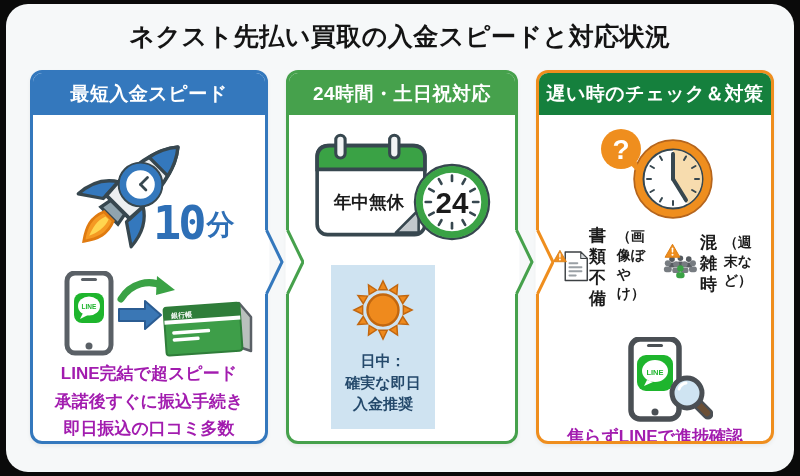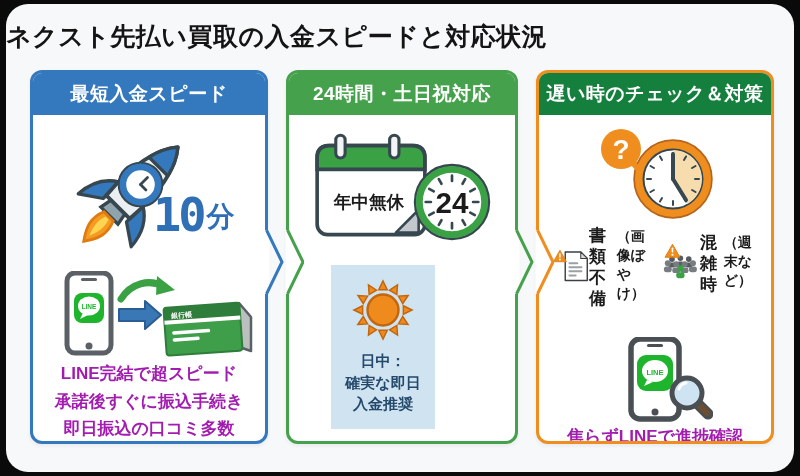--- a/index.html
+++ b/index.html
@@ -5,21 +5,21 @@
   html,body{margin:0;padding:0;}
   body{
     width:800px;height:476px;position:relative;background:#0a0a0a;
     font-family:"Liberation Sans","DejaVu Sans",sans-serif;overflow:hidden;
   }
   .container{
     position:absolute;left:6px;top:4px;width:788px;height:468px;
     background:#f6f8f9;border-radius:22px;
   }
   .title{
-    position:absolute;top:16px;left:0;right:0;text-align:left;
+    position:absolute;top:16px;left:0;right:0;text-align:center;
     font-size:25px;font-weight:800;color:#141414;letter-spacing:.5px;
   }
   .card{
     position:absolute;top:66px;height:374px;background:#fff;
     border:3px solid;border-radius:12px;overflow:hidden;
     box-shadow:0 2px 4px rgba(0,0,0,.06);box-sizing:border-box;
   }
   .c1{left:24px;width:238px;border-color:#3478bd;}
   .c2{left:280px;width:232px;border-color:#46a14c;}
   .c3{left:530px;width:238px;border-color:#ef8e1e;}
@@ -87,21 +87,21 @@
         <path d="M90,78 C102,85 108,97 109,112 L90,99 Z" fill="#3478bd" stroke="#37474f" stroke-width="3" stroke-linejoin="round"></path>
         <path d="M75,18 C88,34 93,60 90,95 L60,95 C57,60 62,34 75,18 Z" fill="#eceff1" stroke="#37474f" stroke-width="3.5" stroke-linejoin="round"></path>
         <path d="M75,18 C81,25 85,33 87,43 L63,43 C65,33 69,25 75,18 Z" fill="#3478bd" stroke="#37474f" stroke-width="3" stroke-linejoin="round"></path>
         <circle cx="75" cy="66" r="19.5" fill="none" stroke="#37474f" stroke-width="2.5"></circle>
         <circle cx="75" cy="66" r="16" fill="#ffffff" stroke="#3478bd" stroke-width="6"></circle>
         <line x1="75" y1="66" x2="75" y2="57" stroke="#37474f" stroke-width="2.5" stroke-linecap="round"></line>
         <line x1="75" y1="66" x2="82" y2="66" stroke="#37474f" stroke-width="2.5" stroke-linecap="round"></line>
       </g>
     </svg>
 
-    <div class="speed abs" style="left:120px;top:120px">
+    <div class="speed abs" style="left:120px;top:128px">
       <span class="speed-num">10</span>
       <span class="speed-unit">分</span>
     </div>
 
     <svg class="abs" style="left:26px;top:198px" width="195" height="88" viewBox="0 0 195 88">
       <g>
         <rect x="8" y="2" width="44" height="80" rx="8" fill="#ffffff" stroke="#5a6066" stroke-width="5"></rect>
         <rect x="22" y="7" width="16" height="3" rx="1.5" fill="#5a6066"></rect>
         <circle cx="30" cy="75" r="3.5" fill="#5a6066"></circle>
         <g>

